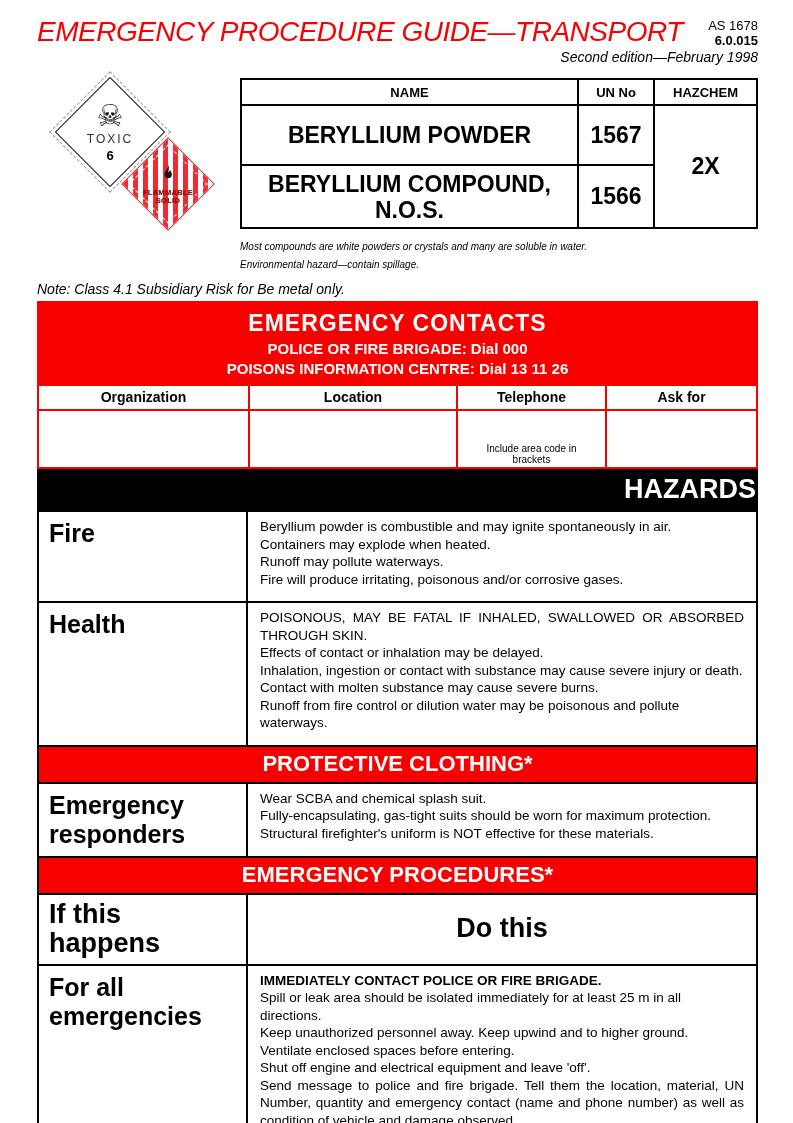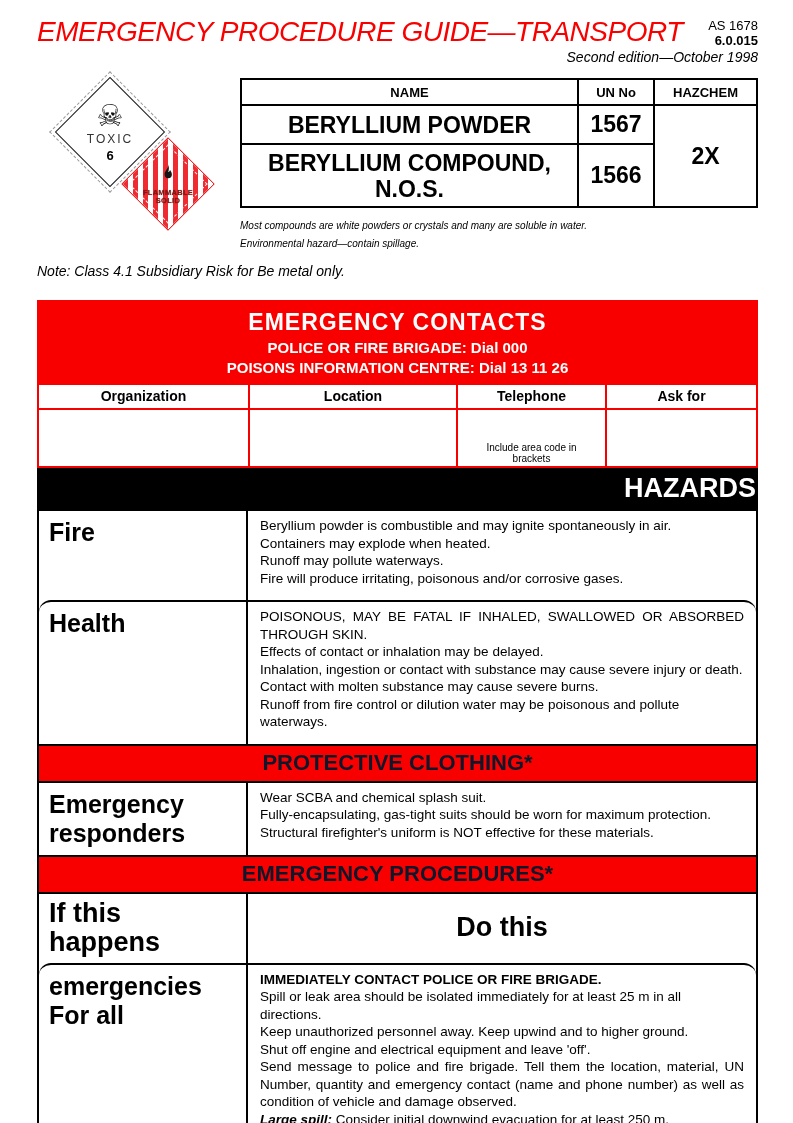--- a/index.html
+++ b/index.html
@@ -38,66 +38,66 @@
     box-shadow:0 0 0 1px #d22;
   }
   .flam .flam-word { font-size:7.5px; font-weight:bold; color:#8c1410; line-height:8px; letter-spacing:0.3px; text-shadow:0 0 1px rgba(0,0,0,.55); }
 
   .top-right { flex:1; }
   table.subst { border-collapse:collapse; width:100%; table-layout:fixed; }
   table.subst th, table.subst td { border:2px solid #000; text-align:center; vertical-align:middle; }
   table.subst .h { font-size:13px; font-weight:bold; height:26px; }
   .col-name { width:auto; } .col-un { width:76px; } .col-hc { width:103px; }
   .subst-name { font-size:23px; font-weight:bold; line-height:26px; }
-  .row1 { height:39px; } .row2 { height:63px; }
+  .row1 { height:60px; } .row2 { height:63px; }
   .un-num { font-size:23px; font-weight:bold; }
   .hazchem-code { font-size:23px; font-weight:bold; }
 
   .description { margin-top:9px; font-style:italic; font-size:10px; line-height:18px; }
 
   .note { margin-top:7px; font-style:italic; font-size:14px; }
 
   
-  .contacts { margin-top:21px; border:2px solid var(--red); }
+  .contacts { margin-top:4px; border:2px solid var(--red); }
   .contacts-head { background:var(--red); color:#fff; text-align:center; padding:7px 0 9px; }
   .contacts-title { font-size:23px; font-weight:bold; letter-spacing:1px; }
   .contacts-line { font-size:15px; font-weight:bold; margin-top:3px; }
   .contacts-grid { display:grid; grid-template-columns:209px 208px 149px 1fr; background:#fff; }
   .c-cell { border-left:2px solid var(--red); }
   .c-cell.first { border-left:none; }
   .c-head { font-weight:bold; font-size:14px; text-align:center; padding:3px 0 4px; }
   .c-empty { height:58px; border-top:2px solid var(--red); display:flex; align-items:flex-end; justify-content:center; }
   .tel-note { font-size:10px; line-height:11px; text-align:center; width:120px; padding-bottom:2px; }
 
   
   .hazmain { border:2px solid #000; border-top:none; }
   .bar-black { background:#000; color:#fff; text-align:right; font-weight:bold; font-size:27px; padding:5px 0 7px; }
-  .bar-red { background:var(--red); color:#0f172a; text-align:center; font-weight:bold; font-size:22px; padding:4px 0 5px; border-top:2px solid #000; border-bottom:2px solid #000; }
+  .bar-red { background:var(--red); color:#ffffff; text-align:center; font-weight:bold; font-size:22px; padding:4px 0 5px; border-top:2px solid #000; border-bottom:2px solid #000; }
   .hrow { display:grid; grid-template-columns:209px 1fr; }
-  .hrow + .hrow { border-top:2px solid #000;border-radius:12px; }
+  .hrow + .hrow { border-top:2px solid #000; }
   .hlabel { font-weight:bold; font-size:25px; line-height:29px; padding:7px 10px; border-right:2px solid #000; }
   .hbody { padding:6px 12px 13px; font-size:13.5px; line-height:17.5px; }
   .justify { text-align:justify; }
   .bighead .hlabel { font-size:27px; padding:5px 10px 6px; }
   .dothis-head { font-size:27px; font-weight:bold; text-align:center; align-self:center; padding:5px 0 6px; }
   .boldline { font-weight:bold; }
   .bi { font-weight:bold; font-style:italic; }
 </style>
 </head>
 <body>
 
 <div class="page">
   <div class="content">
 
     <div class="masthead">
       <div class="page-title">EMERGENCY PROCEDURE GUIDE—TRANSPORT</div>
       <div class="mast-right">
         <div>AS 1678</div>
         <div class="bold">6.0.015</div>
-        <div class="edition">Second edition—October 1998</div>
+        <div class="edition">Second edition—February 1998</div>
       </div>
     </div>
 
     <div class="top-row">
       <div class="placards">
         <div class="diamond toxic">
           <div class="diamond-inner">
             <div class="skull">☠</div>
             <div class="toxic-word">TOXIC</div>
             <div class="class-num">6</div>
@@ -214,27 +214,28 @@
 
       <div class="bar-red">EMERGENCY PROCEDURES*</div>
 
       <div class="hrow bighead" style="border-top:none;">
         <div class="hlabel">If this happens</div>
         <div class="dothis-head">Do this</div>
       </div>
 
       <div class="hrow">
         <div class="hlabel">
+          <div>For all</div>
           <div>emergencies</div>
-          <div>For all</div>
         </div>
         <div class="hbody">
           <div class="boldline">IMMEDIATELY CONTACT POLICE OR FIRE BRIGADE.</div>
           <div>Spill or leak area should be isolated immediately for at least 25 m in all directions.</div>
           <div>Keep unauthorized personnel away. Keep upwind and to higher ground.</div>
+          <div>Ventilate enclosed spaces before entering.</div>
           <div>Shut off engine and electrical equipment and leave 'off'.</div>
           <div class="justify">Send message to police and fire brigade. Tell them the location, material, UN Number, quantity and emergency contact (name and phone number) as well as condition of vehicle and damage observed.</div>
           <div>
             <span class="bi">Large spill:</span><span> Consider initial downwind evacuation for at least 250 m.</span>
           </div>
           <div>
             <span class="bi">Large fire:</span><span> When any large load is involved in a fire, consider initial evacuation for at least 800 m in all directions.</span>
           </div>
         </div>
       </div>

